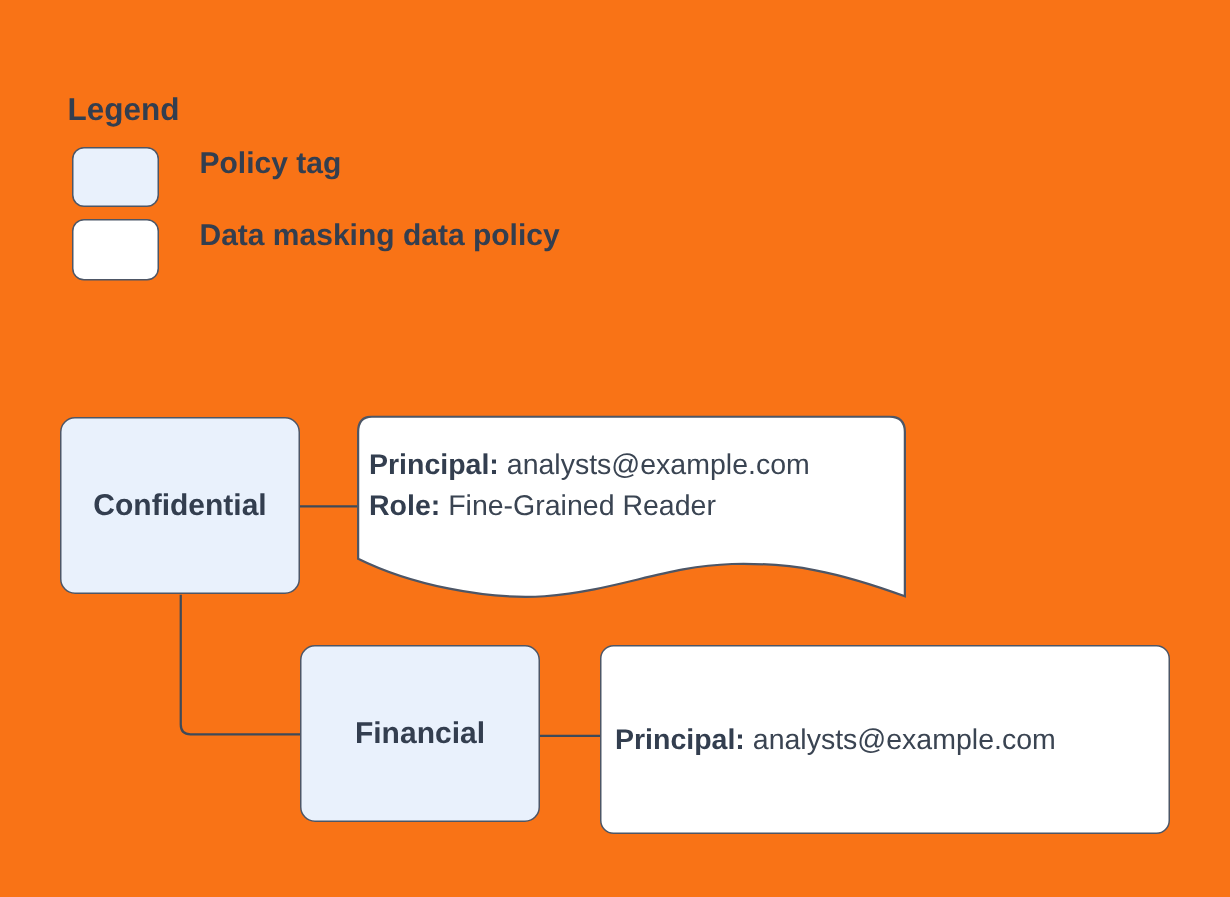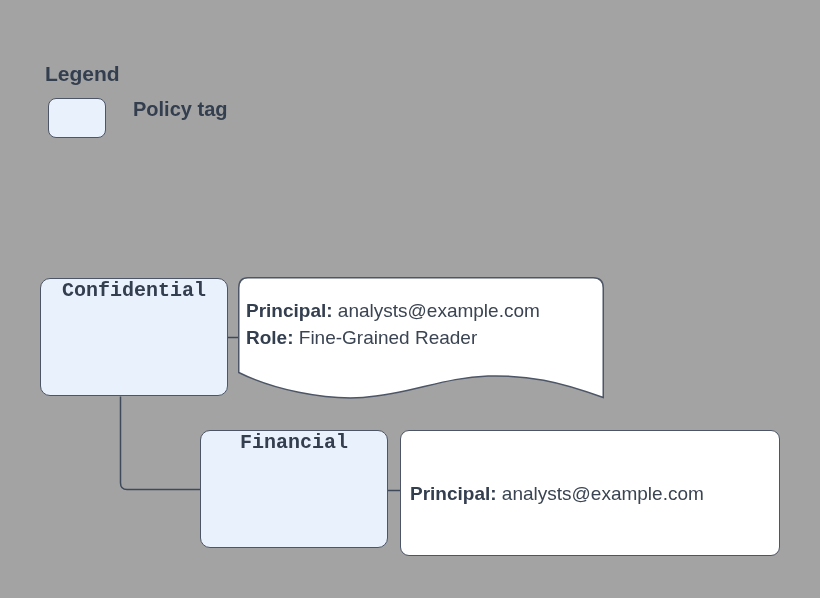--- a/index.html
+++ b/index.html
@@ -4,21 +4,21 @@
 <style>
   html, body {
     margin: 0;
     padding: 0;
     background: #ffffff;
   }
   .stage {
     position: relative;
     width: 820px;
     height: 598px;
-    background: #a3a3a3;
+    background: #f97316;
     font-family: "Liberation Sans", sans-serif;
     color: #333e4f;
     overflow: hidden;
   }
 
   
   .legend-title {
     position: absolute;
     left: 45px;
     top: 62px;
@@ -49,31 +49,31 @@
     border: 1.5px solid #4d5666;
     border-radius: 8px;
   }
   .swatch-blue { background: #e9f1fc; height: 40px; }
   .swatch-white { background: #ffffff; height: 41px; }
 
   
   .tag-node {
     position: absolute;
     box-sizing: border-box;
-    width: 188px;
+    width: 160px;
     height: 118px;
     background: #e9f1fc;
     border: 1.5px solid #4d5666;
     border-radius: 10px;
     display: flex;
+    align-items: center;
     justify-content: center;
     font-size: 20px;
     font-weight: bold;
     color: #333e4f;
-    font-family: Liberation Mono, monospace;
   }
   .policy-box {
     position: absolute;
     box-sizing: border-box;
     left: 400px;
     top: 430px;
     width: 380px;
     height: 126px;
     background: #ffffff;
     border: 1.5px solid #4d5666;
@@ -125,20 +125,26 @@
 
   <div class="legend-title">Legend</div>
 
   <div class="legend-row" style="top:98px;">
     <div class="swatch-wrap">
       <div class="swatch-rect swatch-blue"></div>
     </div>
     <div class="legend-label">Policy tag</div>
   </div>
 
+  <div class="legend-row" style="top:146px;">
+    <div class="swatch-wrap">
+      <div class="swatch-rect swatch-white"></div>
+    </div>
+    <div class="legend-label">Data masking data policy</div>
+  </div>
 
 
   <svg class="connector-layer" width="820" height="598" viewBox="0 0 820 598">
     <path d="M 200,337.5 L 238,337.5" fill="none" stroke="#3e4a59" stroke-width="1.5"></path>
     <path d="M 120.5,396.5 L 120.5,483 Q 120.5,489.5 127,489.5 L 200,489.5" fill="none" stroke="#3e4a59" stroke-width="1.5"></path>
     <path d="M 360,490.5 L 400,490.5" fill="none" stroke="#3e4a59" stroke-width="1.5"></path>
   </svg>
 
   <div class="tag-node" style="left:40px; top:278px;">
     <span>Confidential</span>

